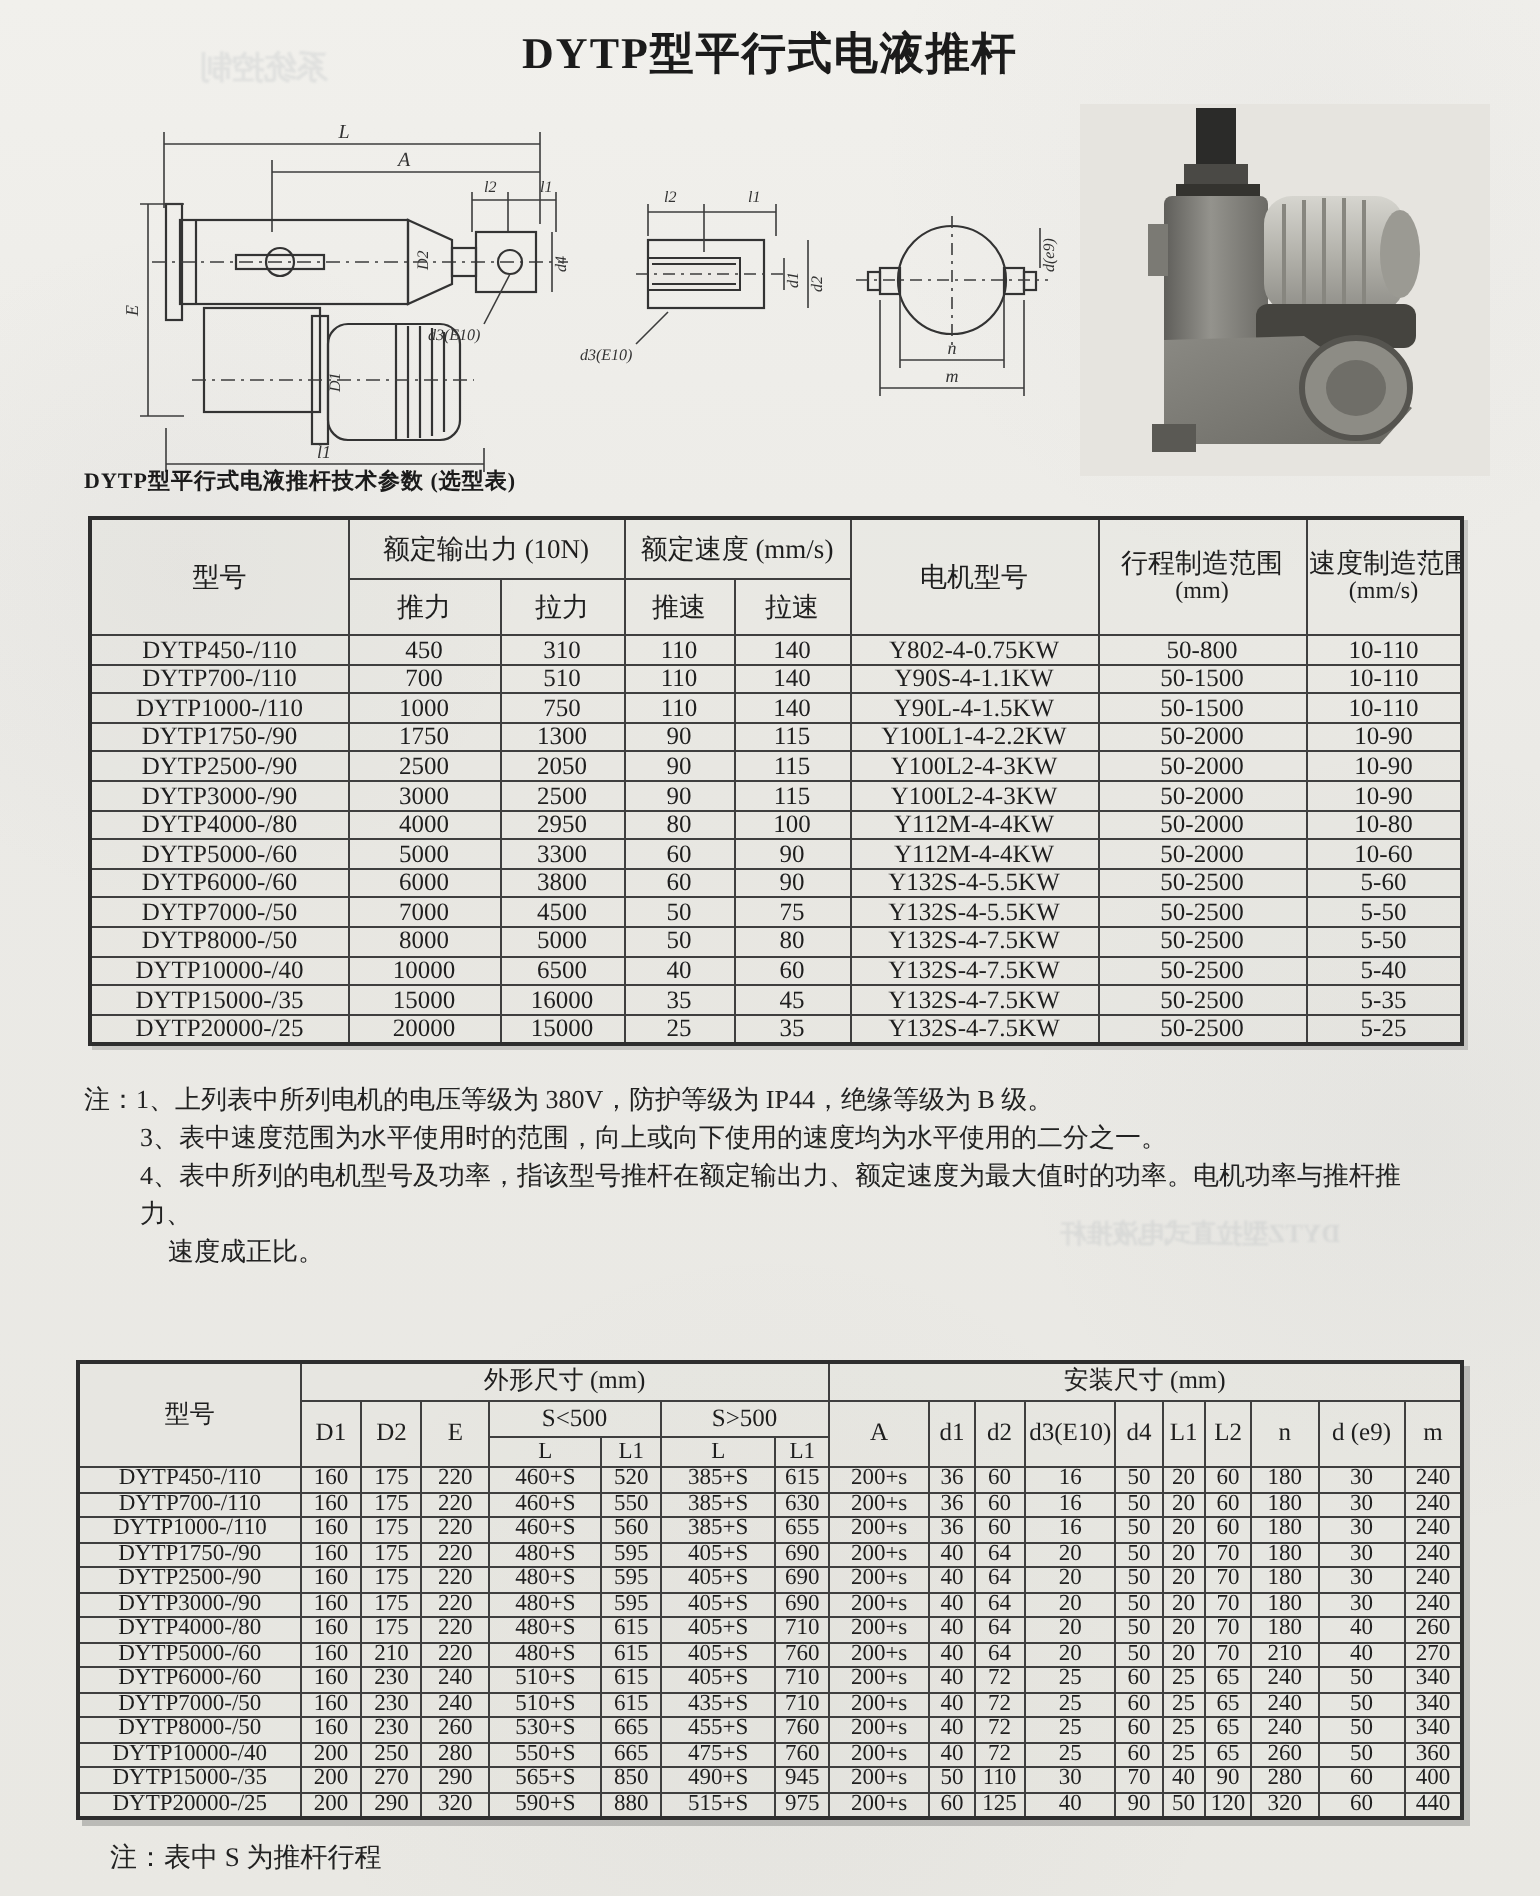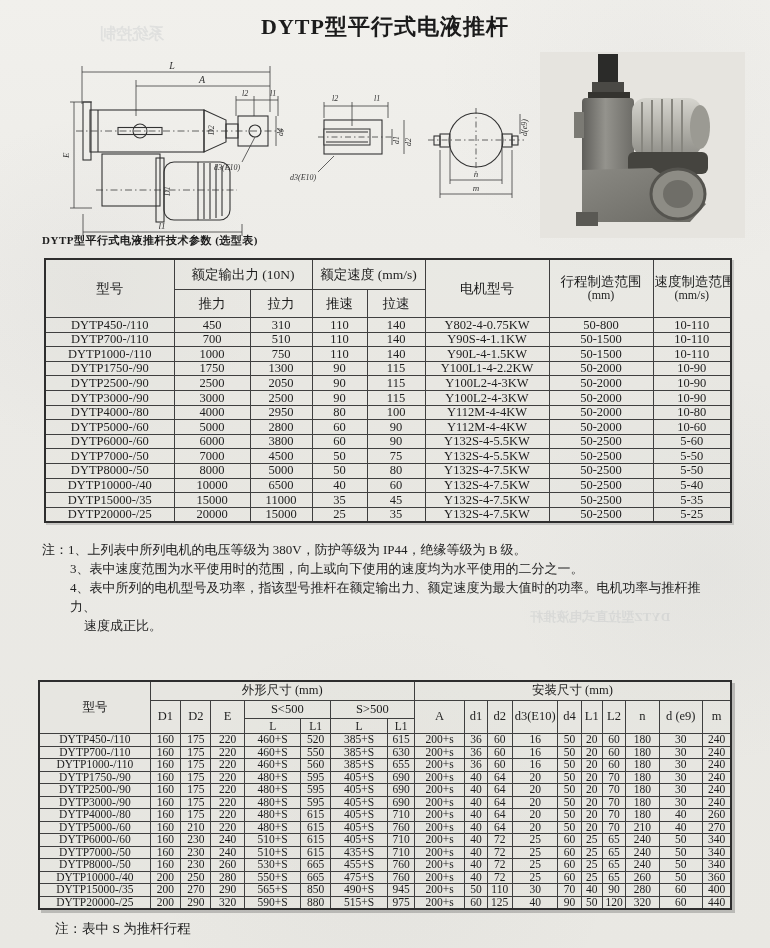--- a/index.html
+++ b/index.html
@@ -325,21 +325,21 @@
           <td>2950</td>
           <td>80</td>
           <td>100</td>
           <td>Y112M-4-4KW</td>
           <td>50-2000</td>
           <td>10-80</td>
         </tr>
         <tr>
           <td>DYTP5000-/60</td>
           <td>5000</td>
-          <td>2800</td>
+          <td>3300</td>
           <td>60</td>
           <td>90</td>
           <td>Y112M-4-4KW</td>
           <td>50-2000</td>
           <td>10-60</td>
         </tr>
         <tr>
           <td>DYTP6000-/60</td>
           <td>6000</td>
           <td>3800</td>
@@ -375,21 +375,21 @@
           <td>6500</td>
           <td>40</td>
           <td>60</td>
           <td>Y132S-4-7.5KW</td>
           <td>50-2500</td>
           <td>5-40</td>
         </tr>
         <tr>
           <td>DYTP15000-/35</td>
           <td>15000</td>
-          <td>11000</td>
+          <td>16000</td>
           <td>35</td>
           <td>45</td>
           <td>Y132S-4-7.5KW</td>
           <td>50-2500</td>
           <td>5-35</td>
         </tr>
         <tr>
           <td>DYTP20000-/25</td>
           <td>20000</td>
           <td>15000</td>

